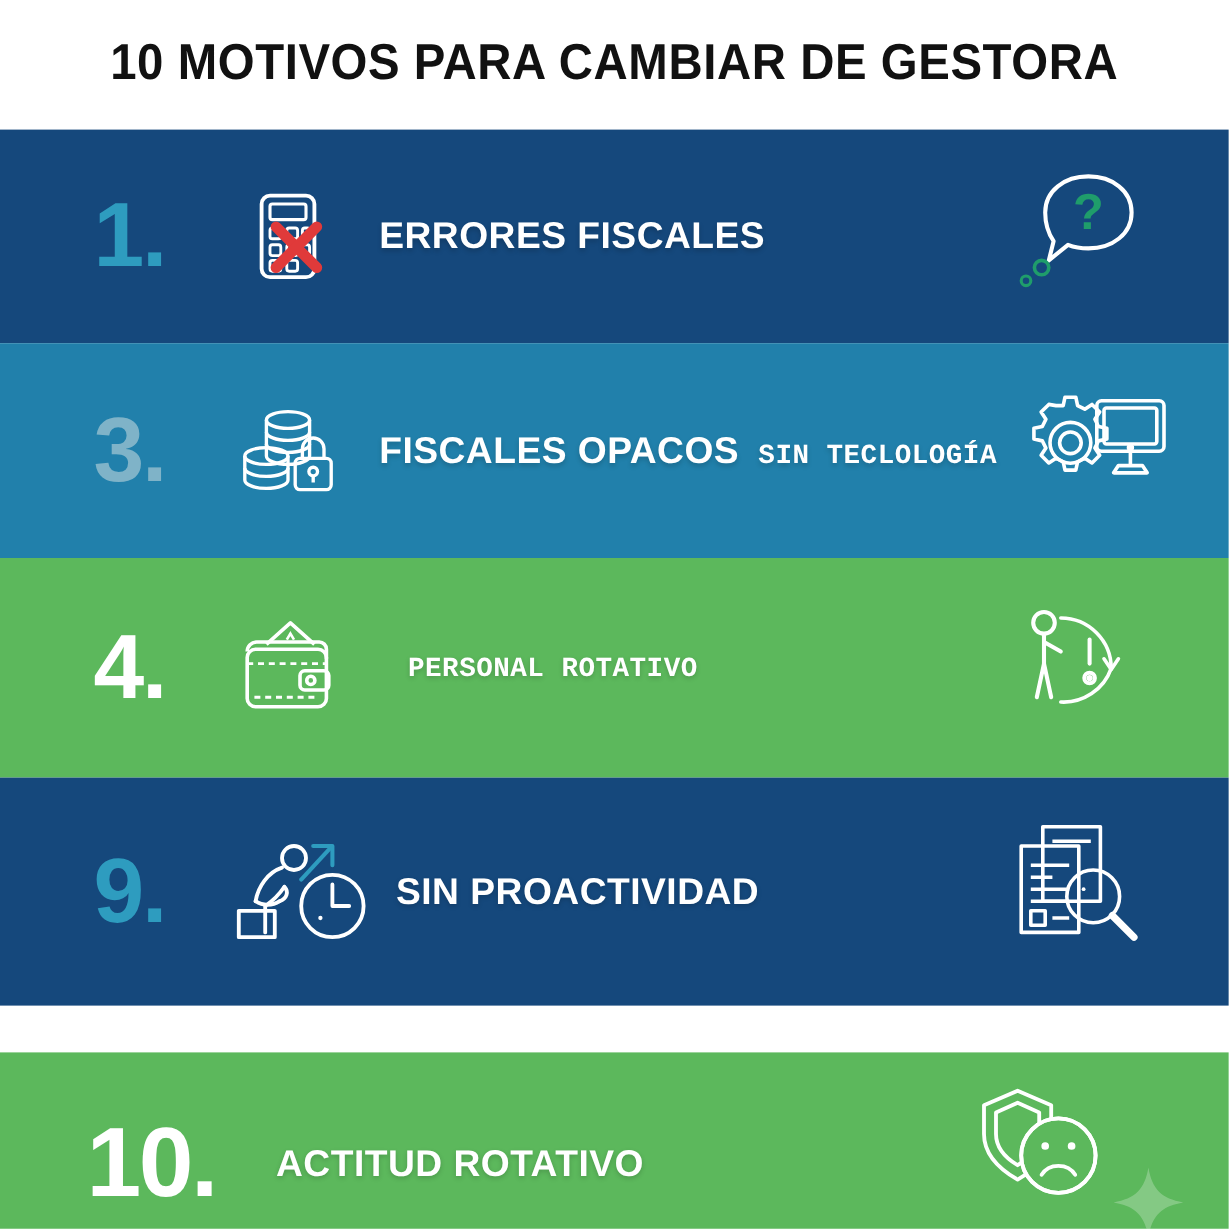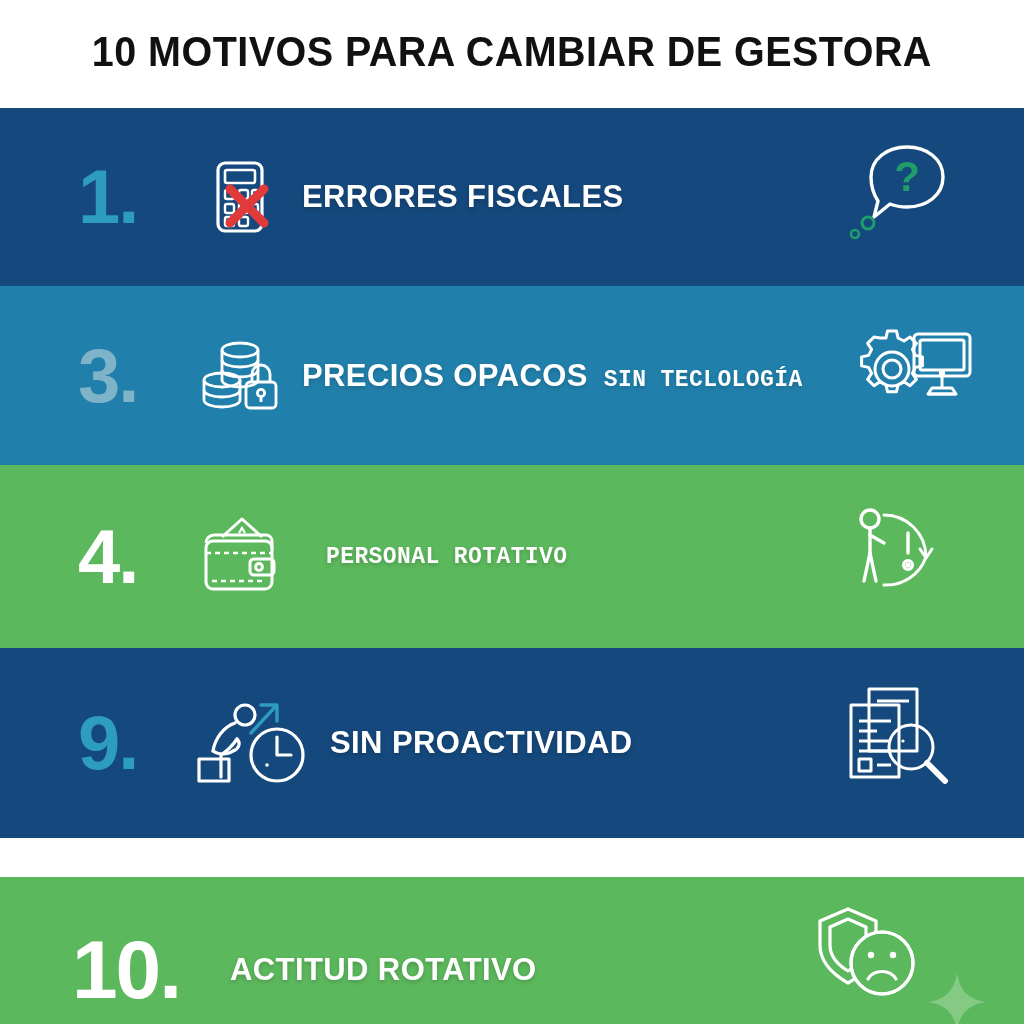--- a/index.html
+++ b/index.html
@@ -86,21 +86,21 @@
     margin-left: 2px;
     display: flex;
     align-items: center;
     justify-content: center;
   }
 
   .label-wrap {
     flex: 1 1 auto;
     display: flex;
     align-items: baseline;
-    margin-left: 14px;
+    margin-left: 28px;
     min-width: 0;
   }
   .label-main {
     font-family: "Liberation Sans", sans-serif;
     font-weight: bold;
     font-size: 31px;
     letter-spacing: 0.4px;
     color: #ffffff;
     white-space: nowrap;
     text-shadow: 0 2px 4px rgba(0,0,0,0.18);
@@ -201,21 +201,21 @@
               <path d="M12 62 v10 a18 7 0 0 0 36 0 v-10"></path>
               <rect x="54" y="54" width="30" height="26" rx="4"></rect>
               <path d="M60 54 v-8 a9 9 0 0 1 18 0 v8"></path>
               <circle cx="69" cy="65" r="3.6"></circle>
               <path d="M69 68 v6"></path>
             </g>
           </svg>
         </div>
 
         <div class="label-wrap">
-          <span class="label-main">PRECIOS OPACOS</span>
+          <span class="label-main">FISCALES OPACOS</span>
           <span class="label-sub">SIN TECLOLOGÍA</span>
         </div>
       </div>
 
       <div class="right-icon" style="right:42px; top:30px; width:140px; height:110px;">
         <svg width="140" height="110" viewBox="0 0 140 110">
           <g fill="none" stroke="#ffffff" stroke-width="3">
             <path d="M38 22 l6 0 1.5 -7 9 0 1.5 7 6 3 6 -4 6.4 6.4 -4 6 3 6 7 1.5 0 9 -7 1.5 -3 6
                      4 6 -6.4 6.4 -6 -4 -6 3 -1.5 7 -9 0 -1.5 -7 -6 -3 -6 4 -6.4 -6.4 4 -6 -3 -6 -7 -1.5
                      0 -9 7 -1.5 3 -6 -4 -6 6.4 -6.4 z" stroke-linejoin="round"></path>

